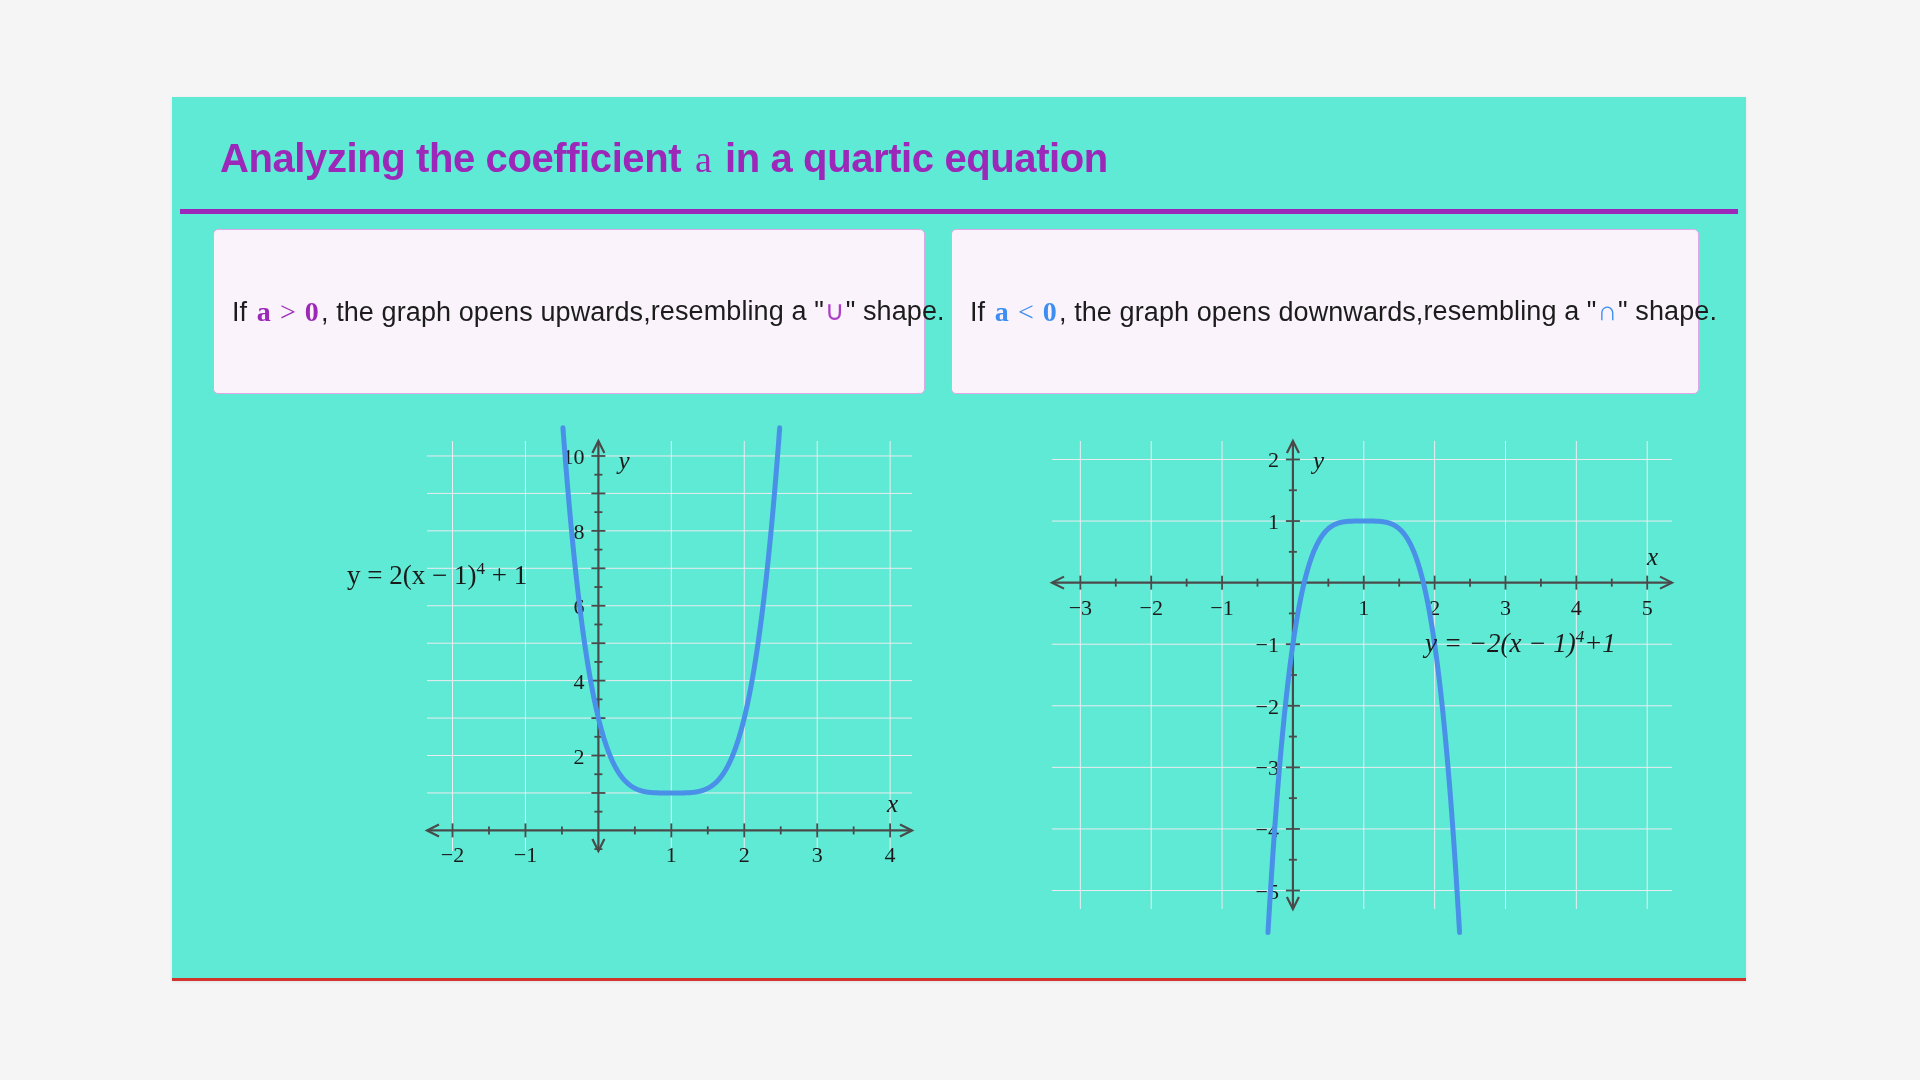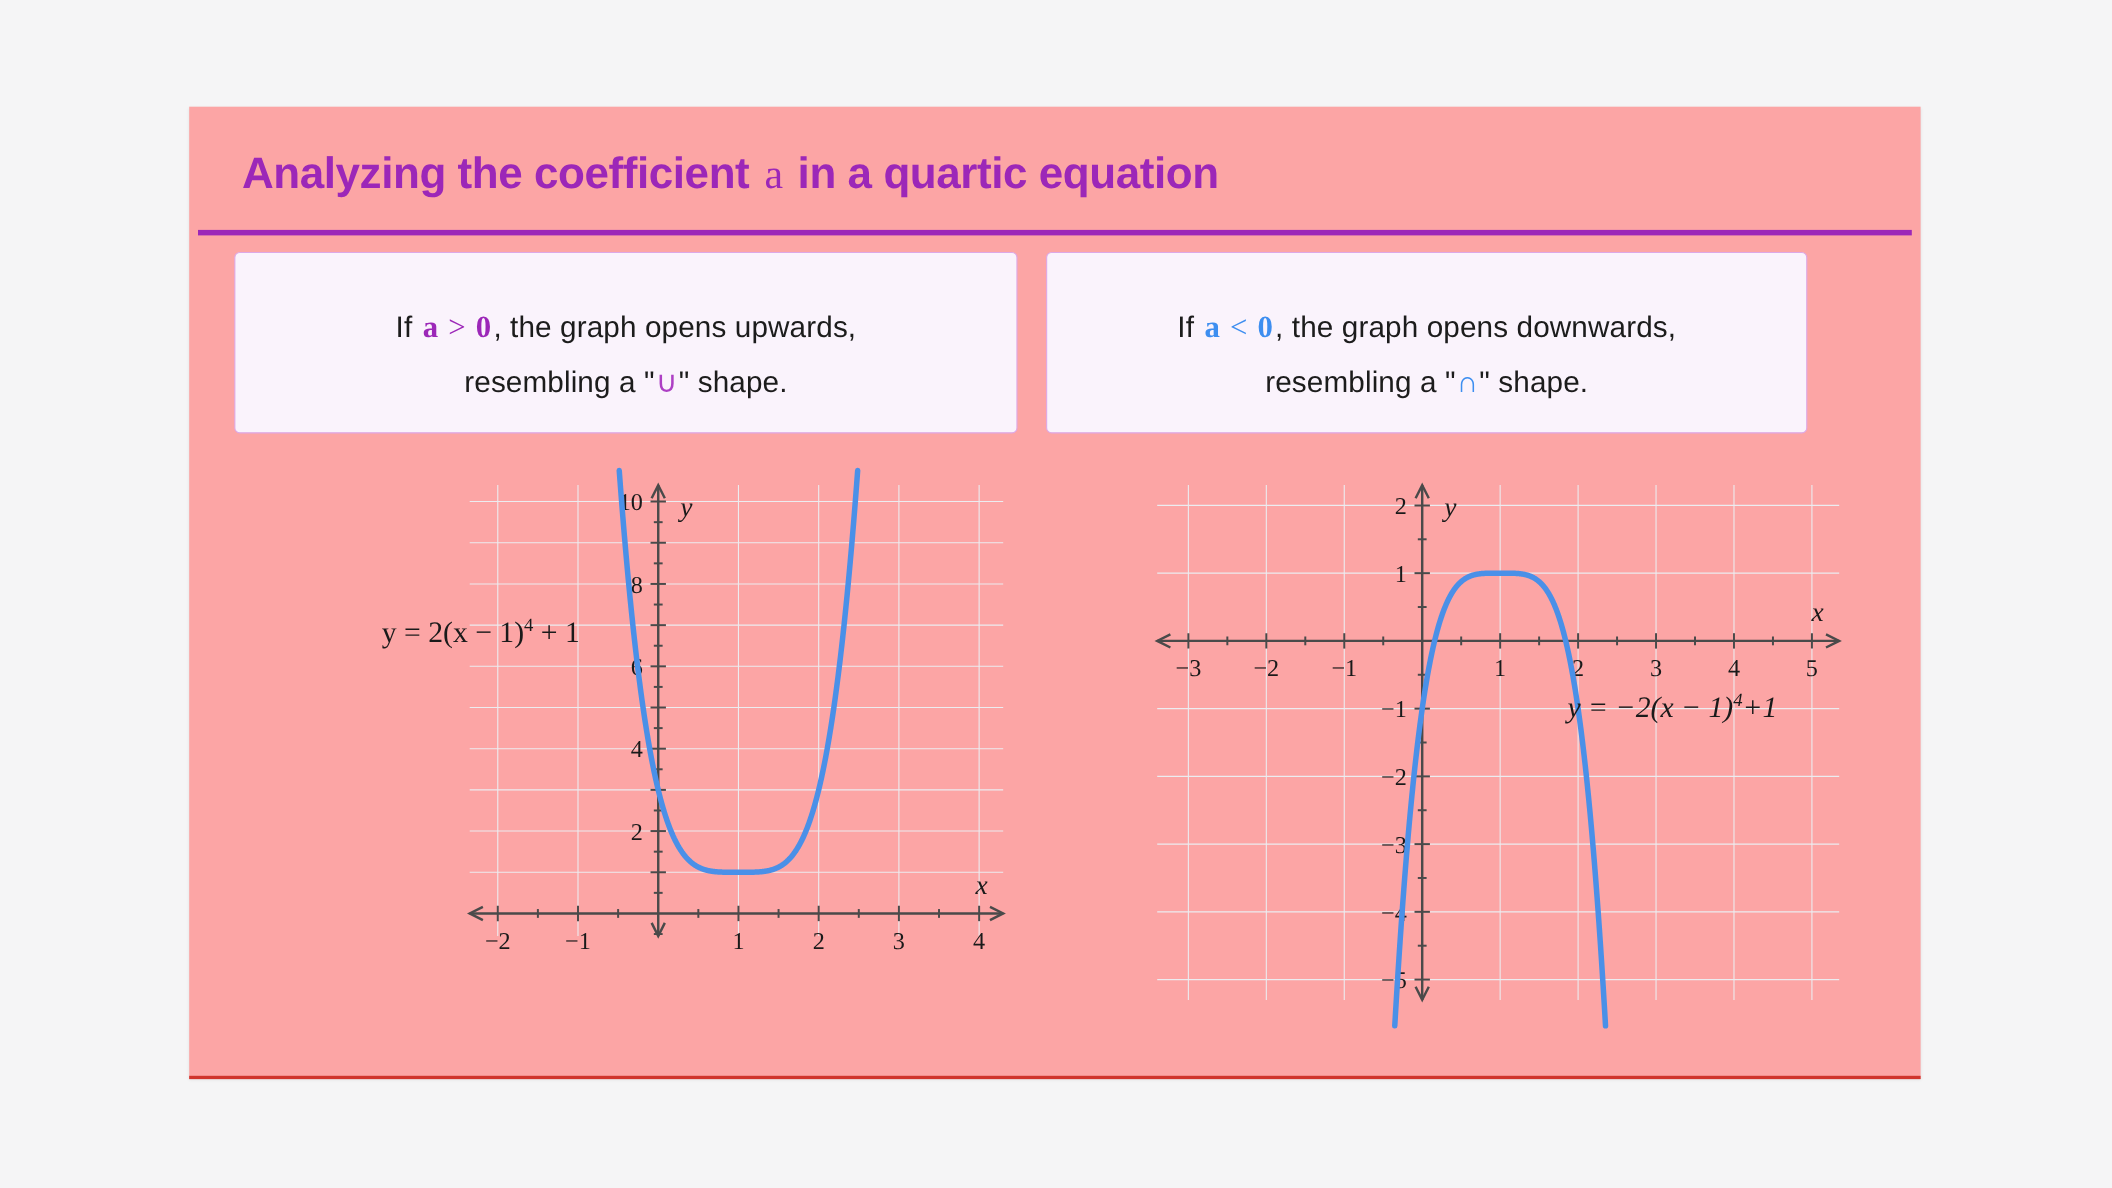--- a/index.html
+++ b/index.html
@@ -18,21 +18,21 @@
     height: 1080px;
   }
 
   
   .card {
     position: absolute;
     left: 172px;
     top: 97px;
     width: 1574px;
     height: 884px;
-    background: #fca5a5;
+    background: #5eead4;
     box-shadow: 0 1px 3px rgba(0,0,0,0.08);
     box-sizing: border-box;
     border-bottom: 3px solid #d0342c;
   }
 
   
   .title-wrap {
     position: absolute;
     left: 48px;
     top: 38px;
@@ -74,26 +74,26 @@
     gap: 26px;
   }
   .stmt-box {
     box-sizing: border-box;
     width: 712px;
     min-height: 165px;
     background: #faf3fc;
     border: 1.5px solid #dda8e6;
     border-radius: 5px;
     display: flex;
-    flex-direction: column;
+    flex-direction: row;
     align-items: center;
-    justify-content: flex-end;
+    justify-content: flex-start;
     padding: 22px 18px;
   }
-  .stmt-box.right { width: 692px; }
+  .stmt-box.right { width: 748px; }
 
   .stmt-line {
     font-size: 27px;
     color: #1c1c1c;
     line-height: 1.78;
     text-align: center;
     letter-spacing: 0.1px;
     white-space: nowrap;
   }
   .mb {

